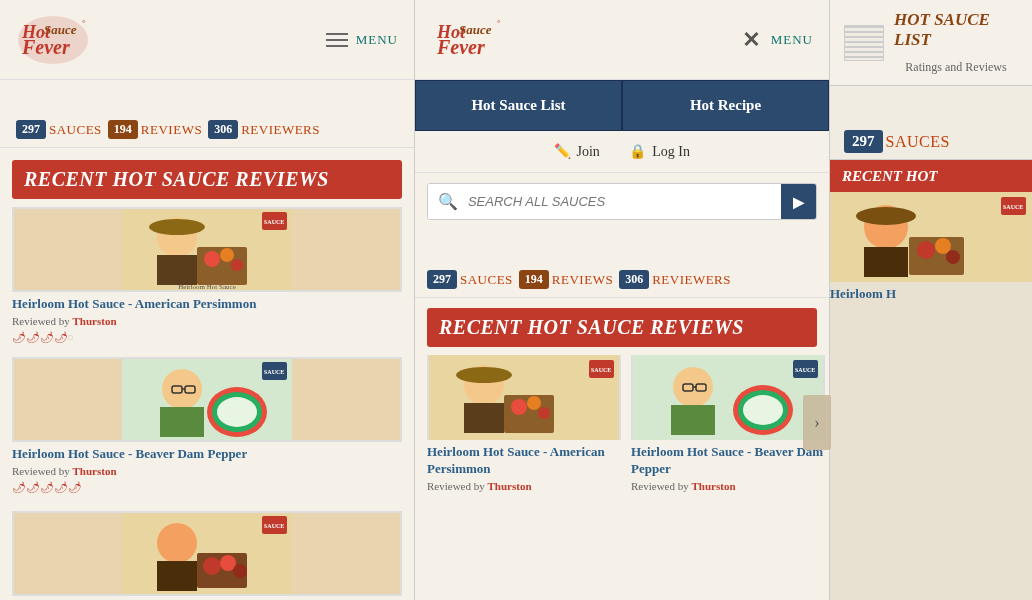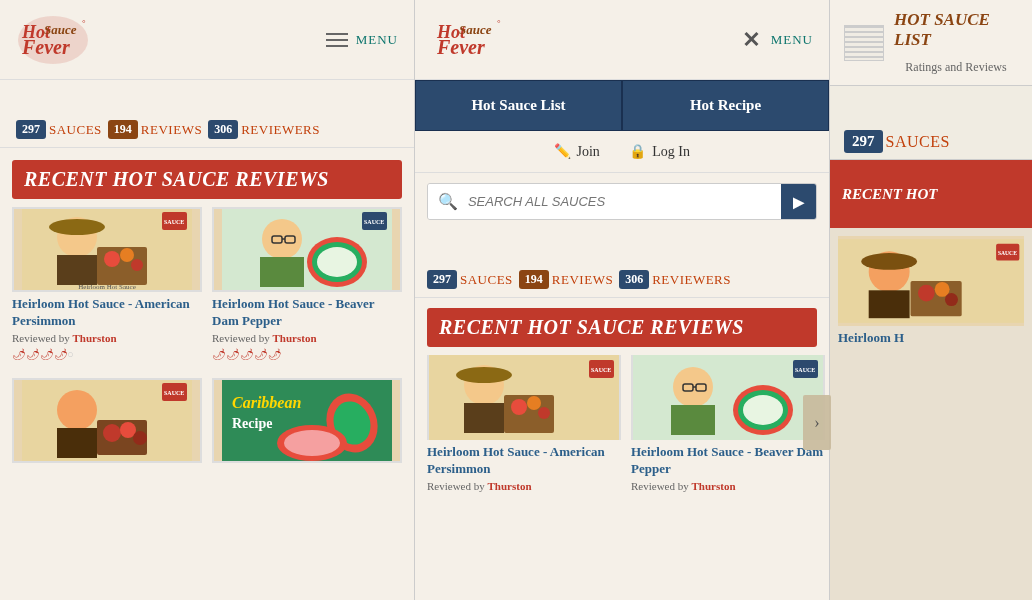--- a/index.html
+++ b/index.html
@@ -99,21 +99,21 @@
       color: white;
       font-size: 20px;
       font-weight: bold;
       font-style: italic;
       text-transform: uppercase;
       letter-spacing: 0.5px;
     }
 
     .reviews-grid {
       display: grid;
-      grid-template-columns: 1fr 1fr;
+      grid-template-columns: 1fr;
       gap: 10px;
       padding: 0 12px;
       overflow: hidden;
     }
 
     .review-card {
       display: flex;
       flex-direction: column;
     }
 
@@ -319,21 +319,21 @@
     .right-subtitle {
       font-size: 12px;
       color: #666;
       text-align: center;
       margin-top: 10px;
     }
 
     .right-section-header {
       background: #c0392b;
       margin: 0 0 0 0;
-      padding: 25px 12px;
+      padding: 7px 12px;
     }
 
     .right-section-text {
       color: white;
       font-size: 15px;
       font-weight: bold;
       font-style: italic;
       text-transform: uppercase;
     }
 
@@ -623,21 +623,21 @@
     <div class="stat-badge">
       <span class="stat-number" style="font-size:15px; padding:3px 8px;">297</span>
       <span class="stat-label" style="font-size:16px;">Sauces</span>
     </div>
   </div>
 
   <div style="overflow:hidden; flex:1;">
     <div class="right-section-header">
       <span class="right-section-text">Recent Hot</span>
     </div>
-    <div style="padding:8px;">
+    <div style="">
       <div class="right-review-img">
         <svg width="200" height="90" viewBox="0 0 200 90">
           <rect width="200" height="90" fill="#e8d5a0"></rect>
           <circle cx="55" cy="35" r="22" fill="#f4a060"></circle>
           <ellipse cx="55" cy="24" rx="30" ry="9" fill="#7a5010"></ellipse>
           <rect x="33" y="55" width="44" height="30" fill="#4a2e0a"></rect>
           <rect x="78" y="45" width="55" height="38" fill="#8b5e2a" rx="2"></rect>
           <circle cx="95" cy="58" r="9" fill="#c0392b"></circle>
           <circle cx="112" cy="54" r="8" fill="#e67e22"></circle>
           <circle cx="122" cy="65" r="7" fill="#922b1a"></circle>

